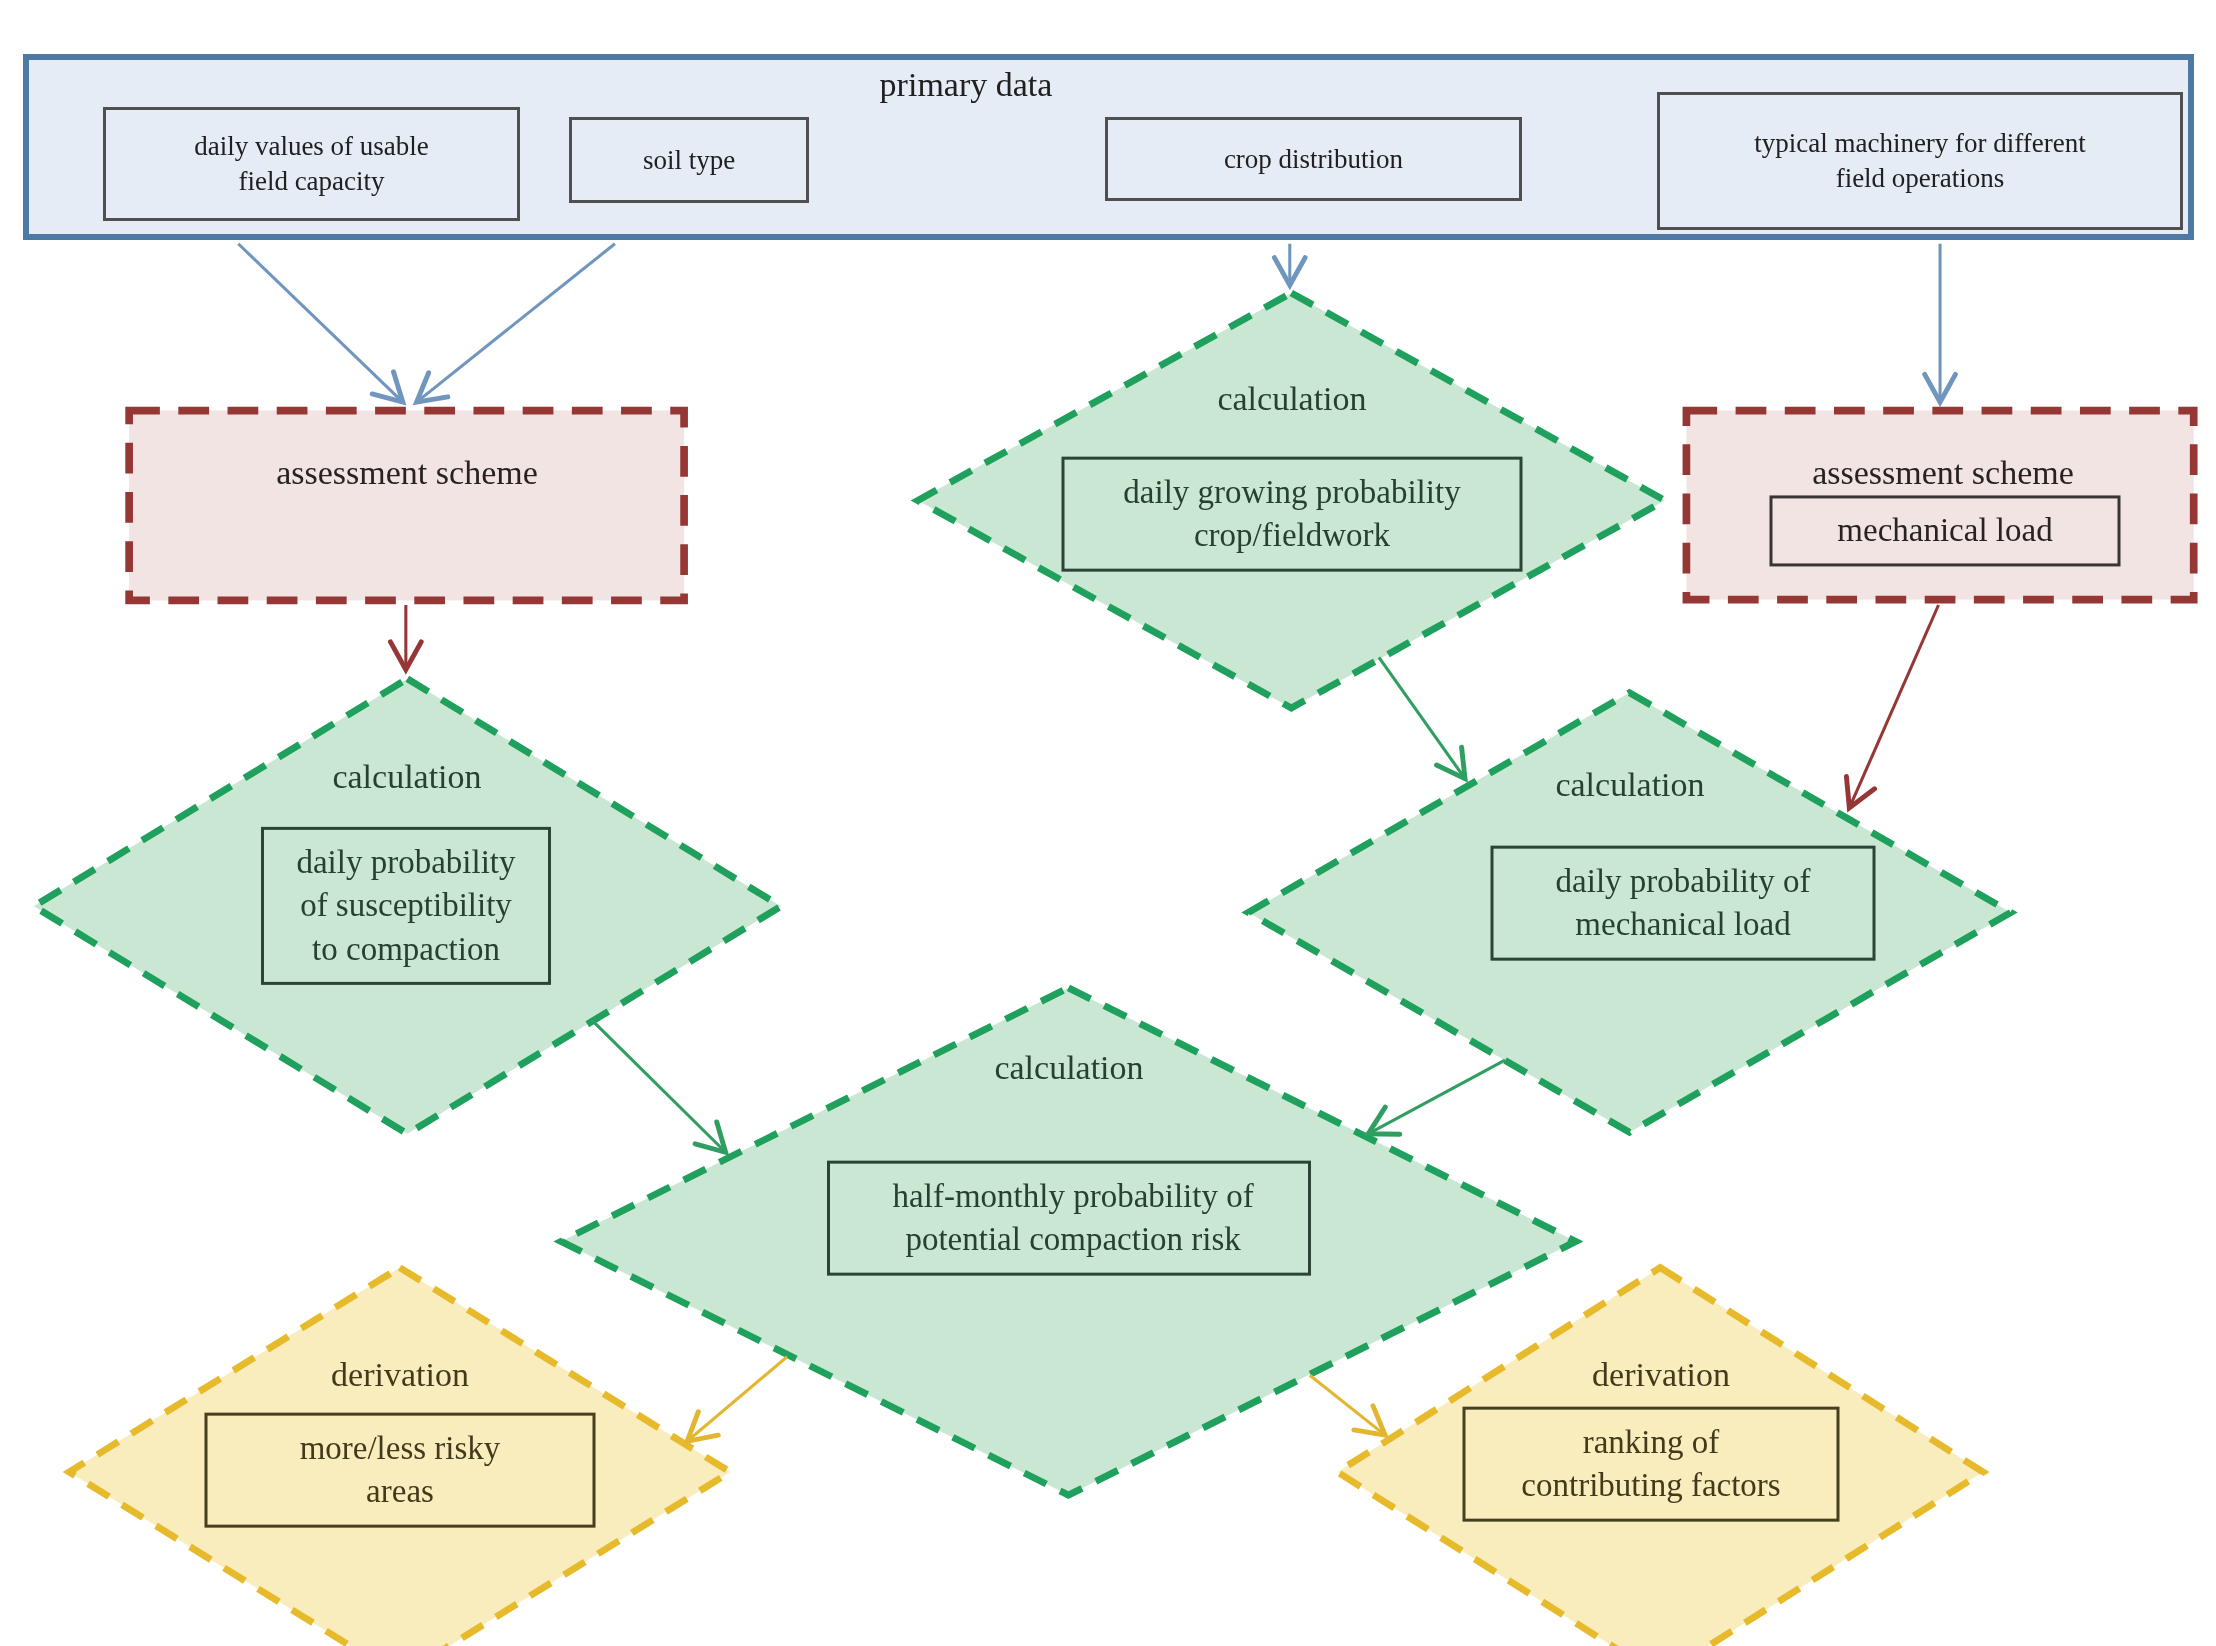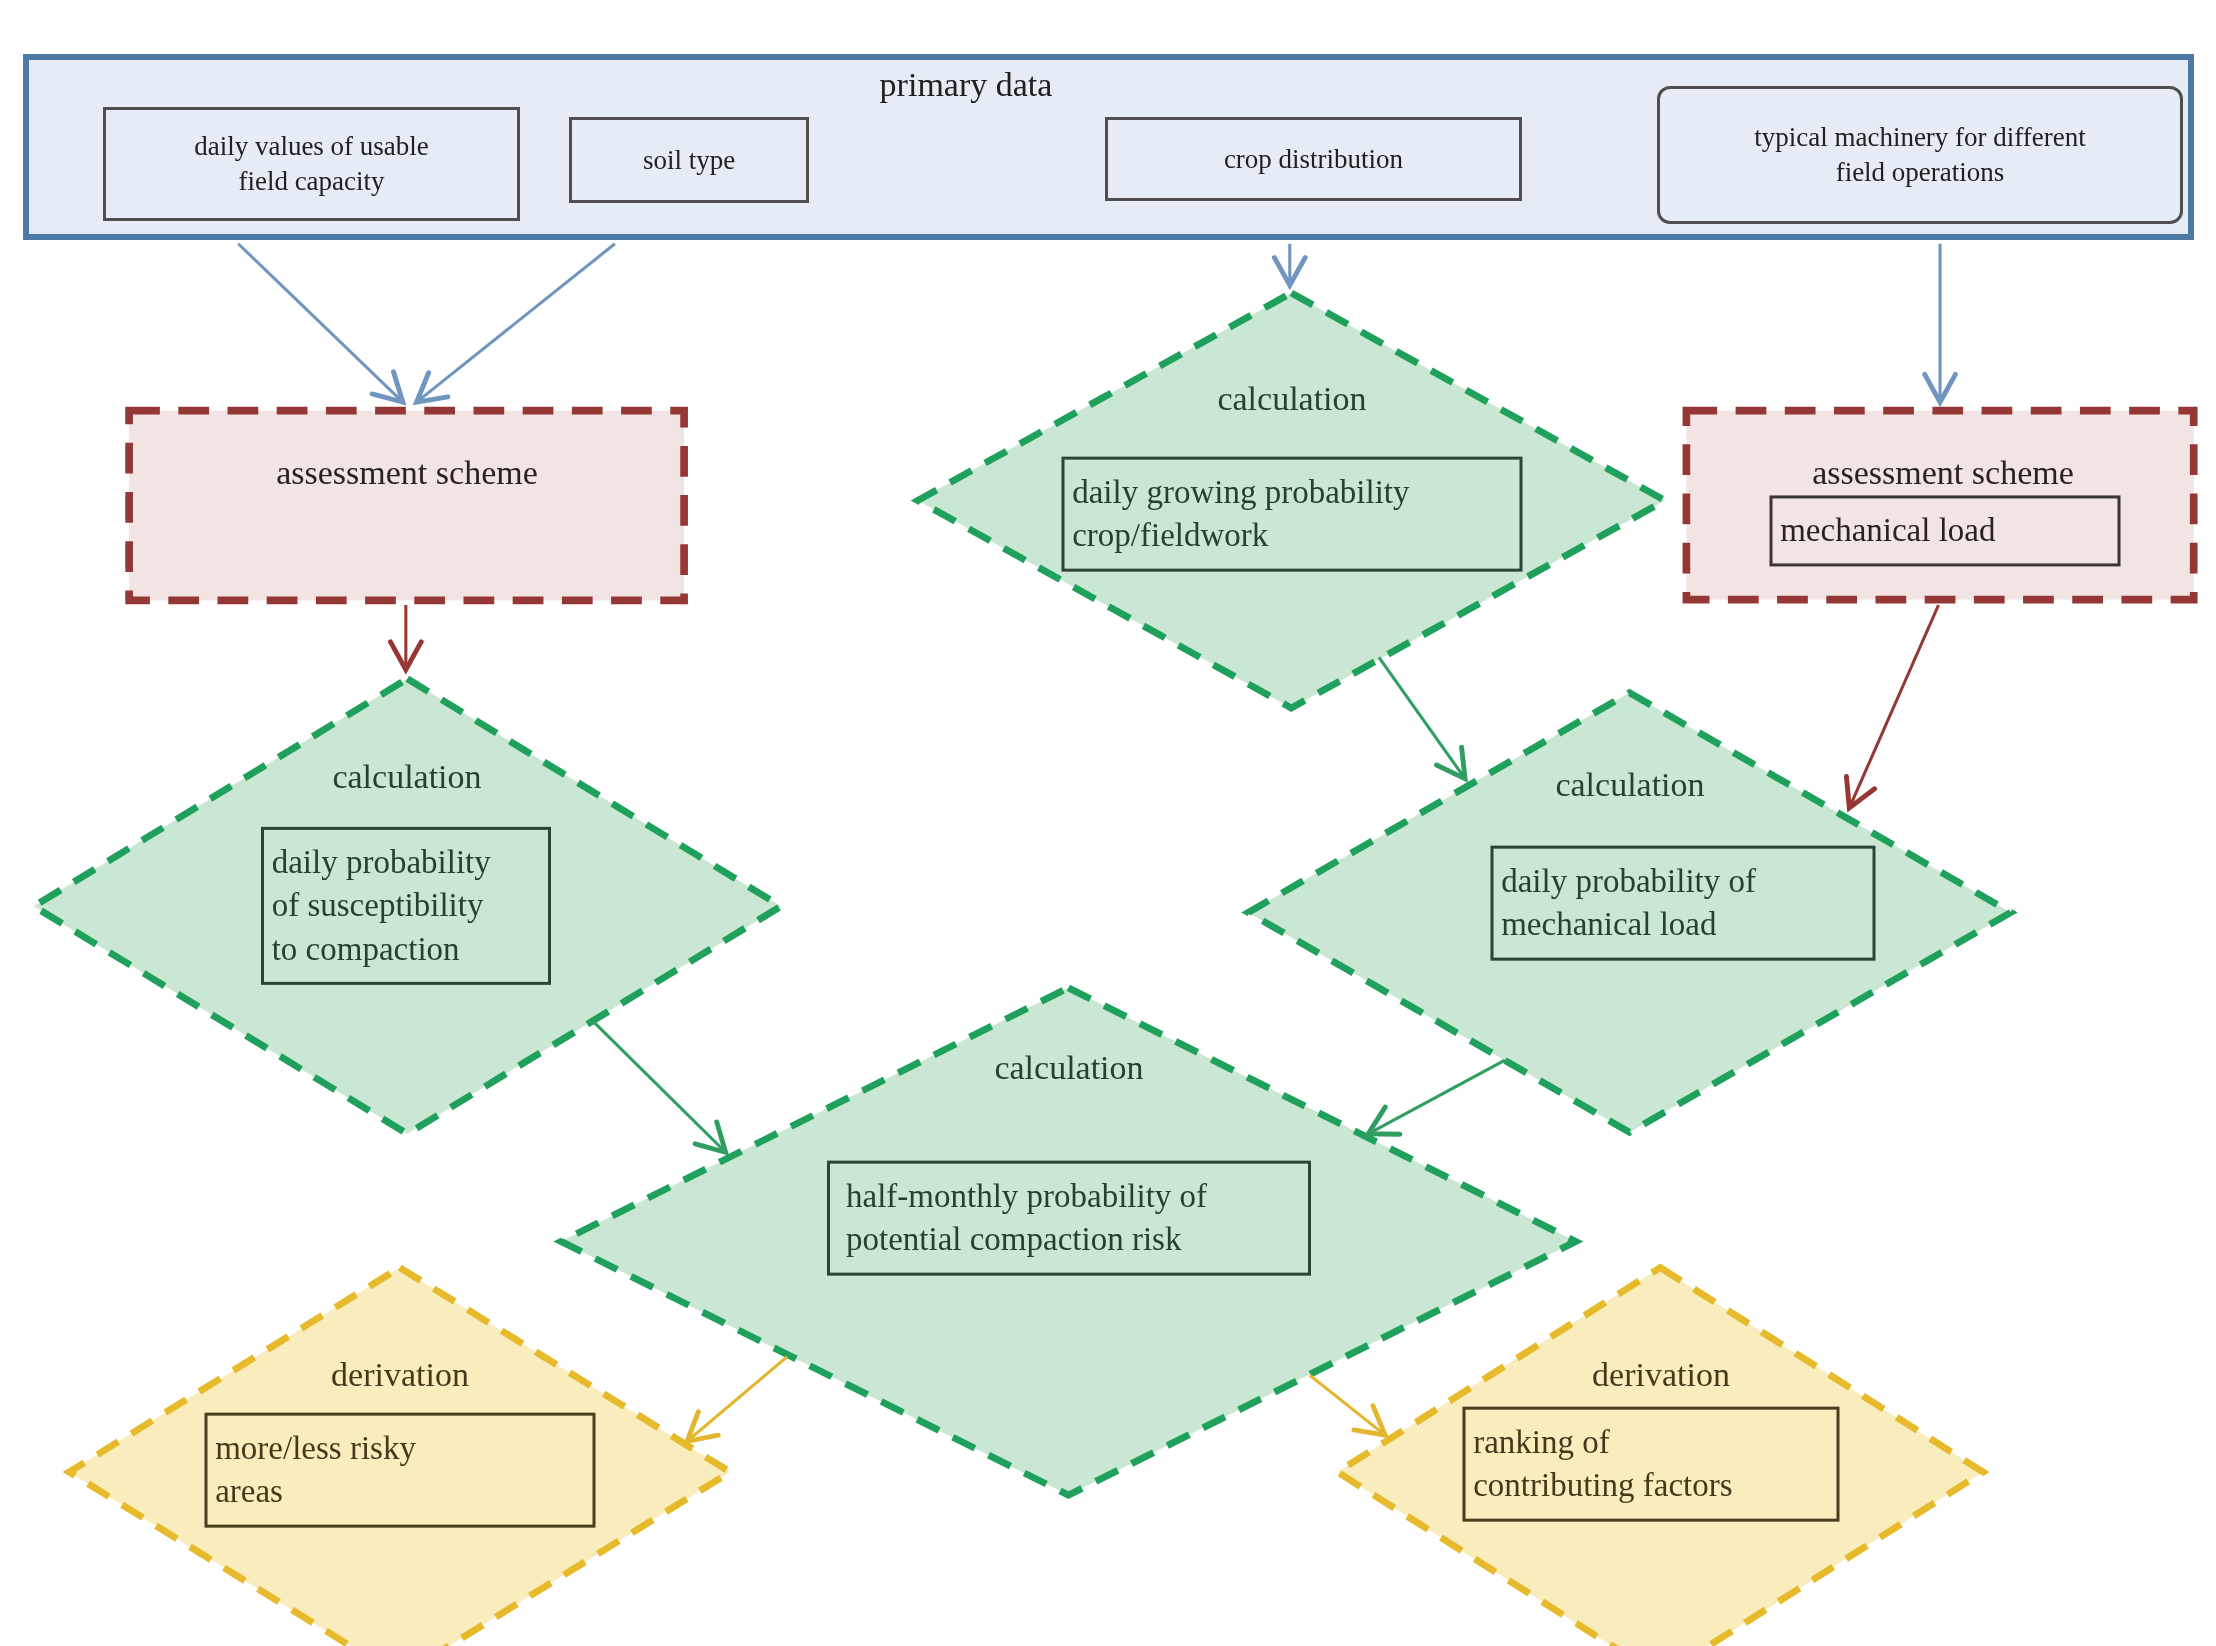--- a/index.html
+++ b/index.html
@@ -16,21 +16,21 @@
     font-size:27px;line-height:1.28;color:#202020;white-space:pre-line;}
 
   .lbl{position:absolute;transform:translate(-50%,-50%);white-space:nowrap;
     font-size:34px;color:#202020;text-align:center;}
   .lbl.green{color:#27402f;}
   .lbl.yellow{color:#433a1c;}
   .lbl.red{color:#262321;}
 
   .ibox{position:absolute;transform:translate(-50%,-50%);
     border:3.8px solid #3f3f3f;background:transparent;
-    font-size:33px;line-height:1.32;color:#202020;
+    text-align:center;font-size:33px;line-height:1.32;color:#202020;
     white-space:pre-line;padding:10.8px 7.7px;box-sizing:border-box;}
   .ibox.green{border-color:#2c4435;color:#27402f;}
   .ibox.yellow{border-color:#47401e;color:#433a1c;}
   .ibox.red{border-color:#3a3434;color:#262321;}
 </style>
 </head>
 <body>
 
 <div class="canvas">
 
@@ -76,21 +76,21 @@
     <line x1="1024" y1="1714" x2="894" y2="1824" stroke="#e3b62f" stroke-width="4" marker-end="url(#ay)"></line>
     <line x1="1704" y1="1738" x2="1802" y2="1816" stroke="#e3b62f" stroke-width="4" marker-end="url(#ay)"></line>
   </svg>
 
   <div class="primary-box"></div>
   <div class="lbl" style="left:966px;top:46px;">primary data</div>
   <div class="pd-item" style="left:103px;top:68px;width:411px;height:108px;">daily values of usable
 field capacity</div>
   <div class="pd-item" style="left:569px;top:78px;width:234px;height:80px;">soil type</div>
   <div class="pd-item" style="left:1105px;top:78px;width:411px;height:78px;">crop distribution</div>
-  <div class="pd-item" style="left:1657px;top:47px;width:520px;height:132px;border-radius:13px;">typical machinery for different
+  <div class="pd-item" style="left:1657px;top:53px;width:520px;height:132px;">typical machinery for different
 field operations</div>
 
   <div class="lbl red" style="left:407px;top:434px;">assessment scheme</div>
 
   <div class="lbl red" style="left:1943px;top:434px;">assessment scheme</div>
   <div class="ibox red" style="left:1945px;top:492px;width:351px;">mechanical load</div>
 
   <div class="lbl green" style="left:1292px;top:360px;">calculation</div>
   <div class="ibox green" style="left:1292px;top:475px;width:461px;">daily growing probability
 crop/fieldwork</div>

